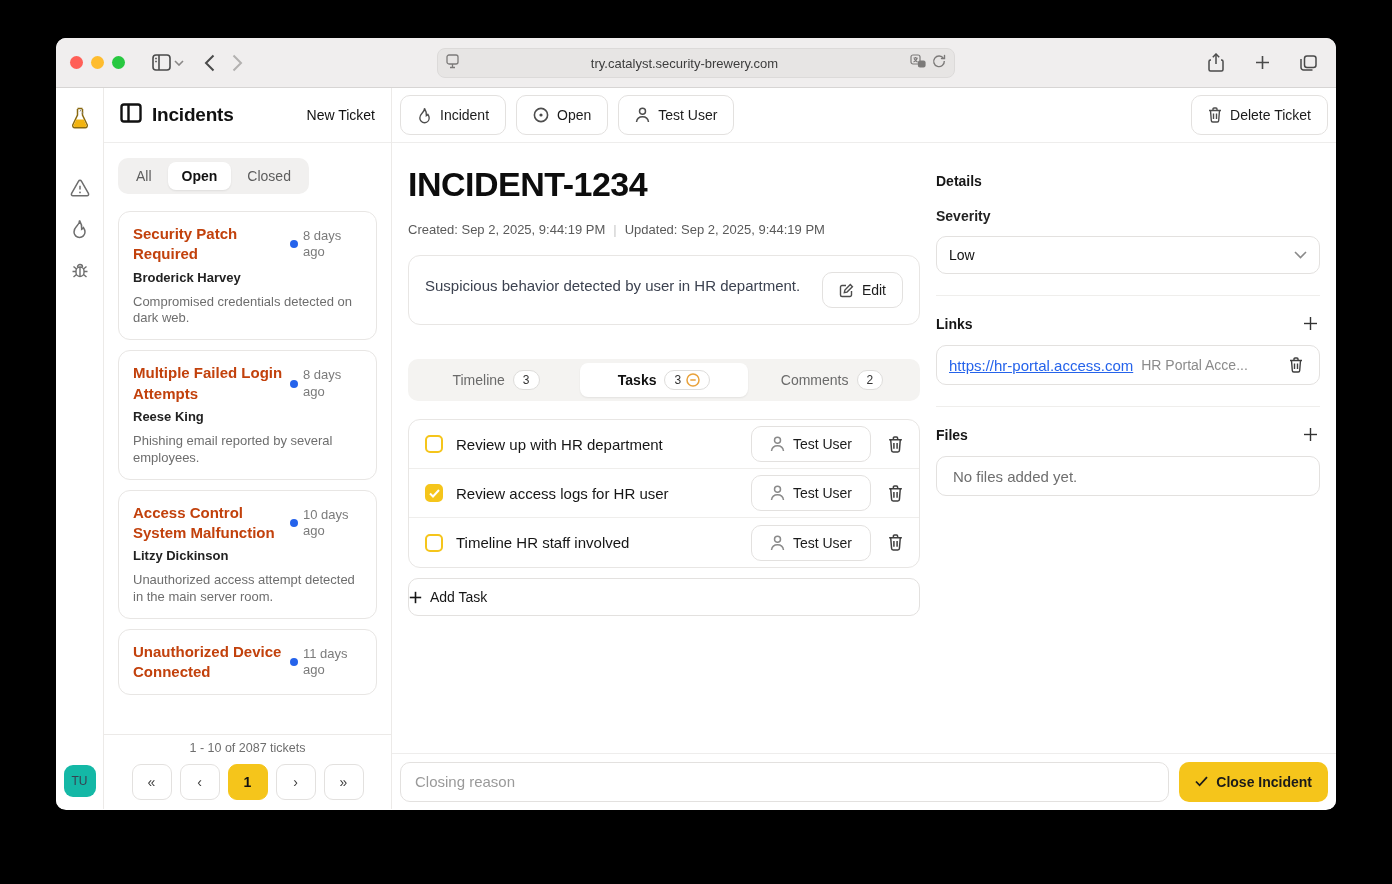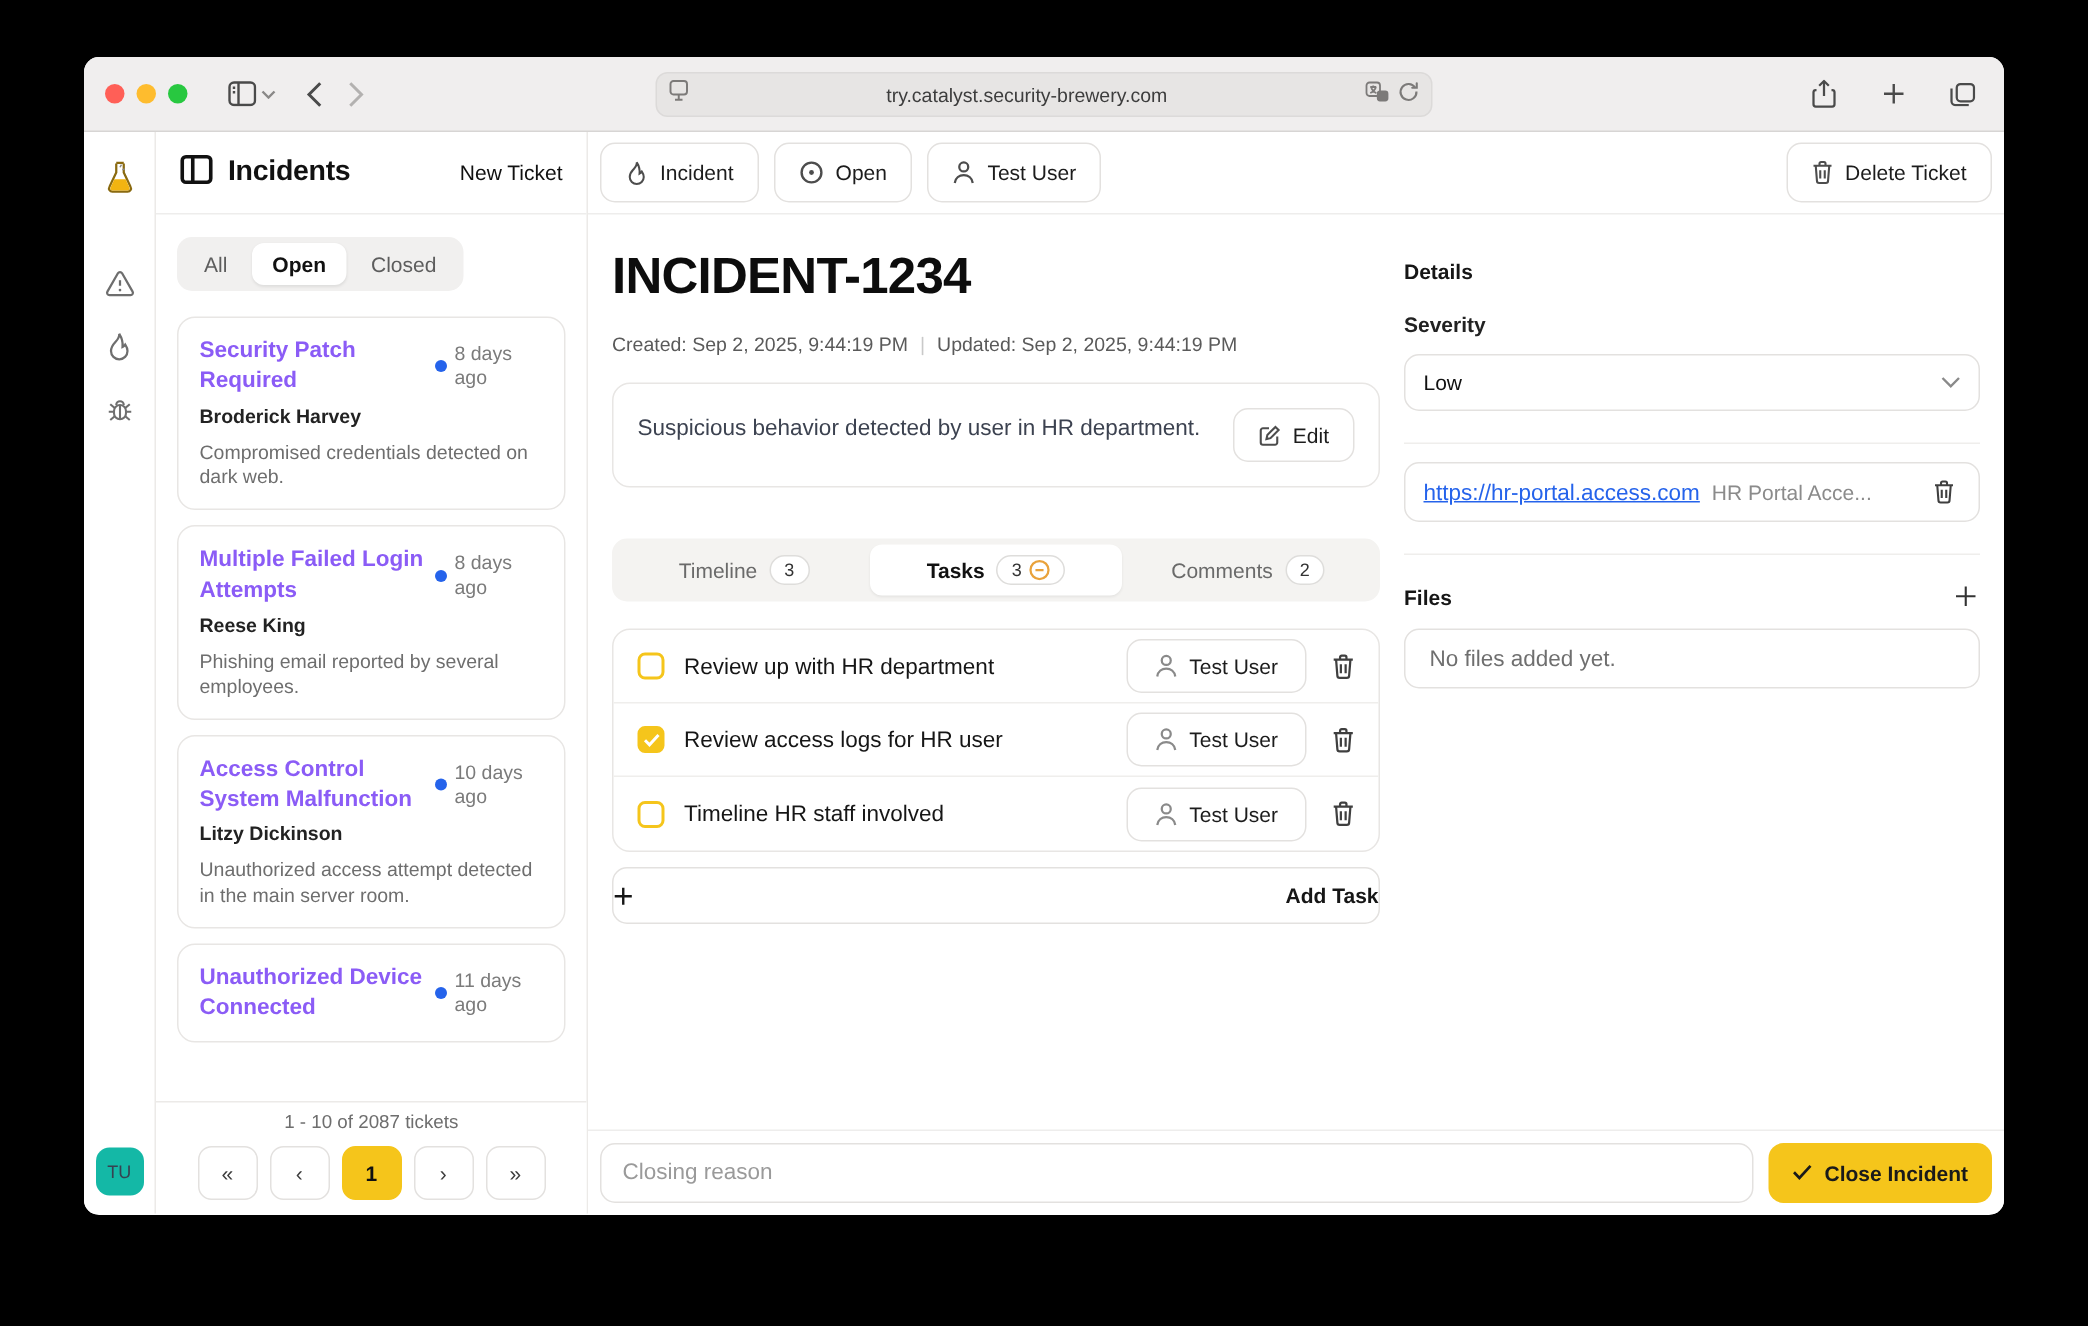--- a/index.html
+++ b/index.html
@@ -36,21 +36,21 @@
   .seg-filters { background:#f1f0ef; border-radius:10px; padding:4px; display:inline-flex; gap:2px; }
   .seg-filters button { border:none; background:none; font-family:inherit; font-size:14px; color:#5d5d5d; padding:6px 14px; border-radius:8px; cursor:pointer; }
   .seg-filters button.active { background:#fff; color:#111; font-weight:600; box-shadow:0 1px 2px rgba(0,0,0,.08); }
   .searchbox { margin-top:13px; height:40px; border:1px solid #e3e1df; border-radius:10px; display:flex; align-items:center; padding:0 12px; gap:8px; background:#fff; }
   .searchbox input { border:none; outline:none; flex:1; font-size:15px; font-family:inherit; color:#111; background:transparent; }
   .searchbox input::placeholder { color:#8b8b8b; }
   .searchbox .mag { color:#6e6e6e; }
   .tickets { margin-top:17px; display:flex; flex-direction:column; gap:10px; }
   .ticket { border:1px solid #e8e6e4; border-radius:12px; padding:12px 14px; background:#fff; cursor:pointer; }
   .t-top { display:flex; gap:6px; }
-  .t-title { font-size:15px; font-weight:700; color:#8b5cf6; line-height:1.35; flex:1; }
+  .t-title { font-size:15px; font-weight:700; color:#c2410c; line-height:1.35; flex:1; }
   .t-meta { display:flex; align-items:center; gap:5px; max-width:72px; flex:none; }
   .t-dot { width:8px; height:8px; border-radius:50%; background:var(--dot-blue,#2563eb); flex:none; }
   .t-age { font-size:13px; color:#7b7b7b; line-height:1.25; }
   .t-reporter { font-size:13px; font-weight:600; color:#222; margin-top:5px; }
   .t-summary { font-size:13px; color:#6e6e6e; margin-top:9px; line-height:1.3; }
   .panel-footer { flex:none; height:75px; border-top:1px solid #eceae8; padding-top:6px; background:#fff; }
   .pf-summary { text-align:center; font-size:12.5px; color:#6e6e6e; }
   .pager { display:flex; justify-content:center; gap:8px; margin-top:9px; }
   .pager button { width:40px; height:36px; border:1px solid #e3e1df; background:#fff; border-radius:9px; font-size:14px; color:#3d3d3d; cursor:pointer; font-family:inherit; }
   .pager button.current { background:var(--accent,#f5c51b); border-color:var(--accent,#f5c51b); font-weight:600; color:#111; }
@@ -82,21 +82,21 @@
   .task-row { display:flex; align-items:center; height:49px; padding:0 12px 0 16px; gap:13px; border-bottom:1px solid #efeeec; }
   .task-row:last-child { border-bottom:none; }
   .cbox { width:18px; height:18px; border:2px solid var(--accent,#f5c51b); border-radius:5px; background:#fff; flex:none; display:flex; align-items:center; justify-content:center; cursor:pointer; }
   .cbox.checked { background:var(--accent,#f5c51b); border-color:var(--accent,#f5c51b); color:#fff; }
   .cbox svg { display:none; }
   .cbox.checked svg { display:block; }
   .task-label { flex:1; font-size:15px; color:#161616; }
   .assignee-btn { height:36px; padding:0 18px; font-weight:500; }
   .assignee-btn .ico { color:#8a8a8a; }
   .trash-btn { border:none; background:none; color:#3f3f3f; cursor:pointer; display:flex; padding:4px; }
-  .add-task-btn { margin-top:10px; width:100%; height:38px; border:1px solid #e3e1df; background:#fff; border-radius:10px; font-size:14px; font-weight:700; color:#161616; cursor:pointer; font-family:inherit; display:flex; align-items:center; justify-content:space-between; gap:8px; }
+  .add-task-btn { margin-top:10px; width:100%; height:38px; border:1px solid #e3e1df; background:#fff; border-radius:10px; font-size:14px; font-weight:400; color:#161616; cursor:pointer; font-family:inherit; display:flex; align-items:center; justify-content:flex-start; gap:8px; }
 
   
   .rc-title { font-size:14px; font-weight:700; color:#161616; }
   .rc-label { font-size:14px; font-weight:600; color:#222; margin-top:19px; }
   .select { margin-top:12px; height:38px; border:1px solid #e3e1df; border-radius:10px; display:flex; align-items:center; padding:0 12px; font-size:14px; color:#111; cursor:pointer; background:#fff; }
   .select .chev { margin-left:auto; color:#8a8a8a; display:flex; }
   .rc-divider { border:none; border-top:1px solid #efeeec; margin:21px 0 0 0; }
   .rc-sect-head { margin-top:18px; display:flex; align-items:center; }
   .rc-sect-head .plus-btn { margin-left:auto; border:none; background:none; color:#333; cursor:pointer; display:flex; padding:2px; }
   .link-card { margin-top:12px; height:40px; border:1px solid #e3e1df; border-radius:10px; display:flex; align-items:center; padding:0 12px; gap:8px; }
@@ -482,20 +482,29 @@
             <span>Low</span>
             <span class="chev">
               <svg width="13" height="8" viewBox="0 0 13 8" fill="none" stroke="currentColor" stroke-width="1.6">
                   <path d="M1 1l5.5 5.5L12 1"></path>
                 </svg>
             </span>
           </div>
 
           <hr class="rc-divider">
 
+          <div class="rc-sect-head">
+            <span class="rc-title">Links</span>
+            <button class="plus-btn">
+              <svg width="15" height="15" viewBox="0 0 15 15" fill="none" stroke="currentColor" stroke-width="1.4">
+                  <line x1="7.5" y1="1" x2="7.5" y2="14"></line>
+                  <line x1="1" y1="7.5" x2="14" y2="7.5"></line>
+                </svg>
+            </button>
+          </div>
           <div class="link-card">
             <a class="link-url" href="#">https://hr-portal.access.com</a>
             <span class="link-note">HR Portal Acce...</span>
             <button class="trash-btn">
               <svg width="14" height="16" viewBox="0 0 14 16" fill="none" stroke="currentColor" stroke-width="1.4">
                   <path d="M1 3.5h12M5 3.5V2a1 1 0 0 1 1-1h2a1 1 0 0 1 1 1v1.5M2.5 3.5l.8 10A1.5 1.5 0 0 0 4.8 15h4.4a1.5 1.5 0 0 0 1.5-1.5l.8-10"></path>
                   <line x1="5.5" y1="6.5" x2="5.5" y2="12"></line>
                   <line x1="8.5" y1="6.5" x2="8.5" y2="12"></line>
                 </svg>
             </button>

